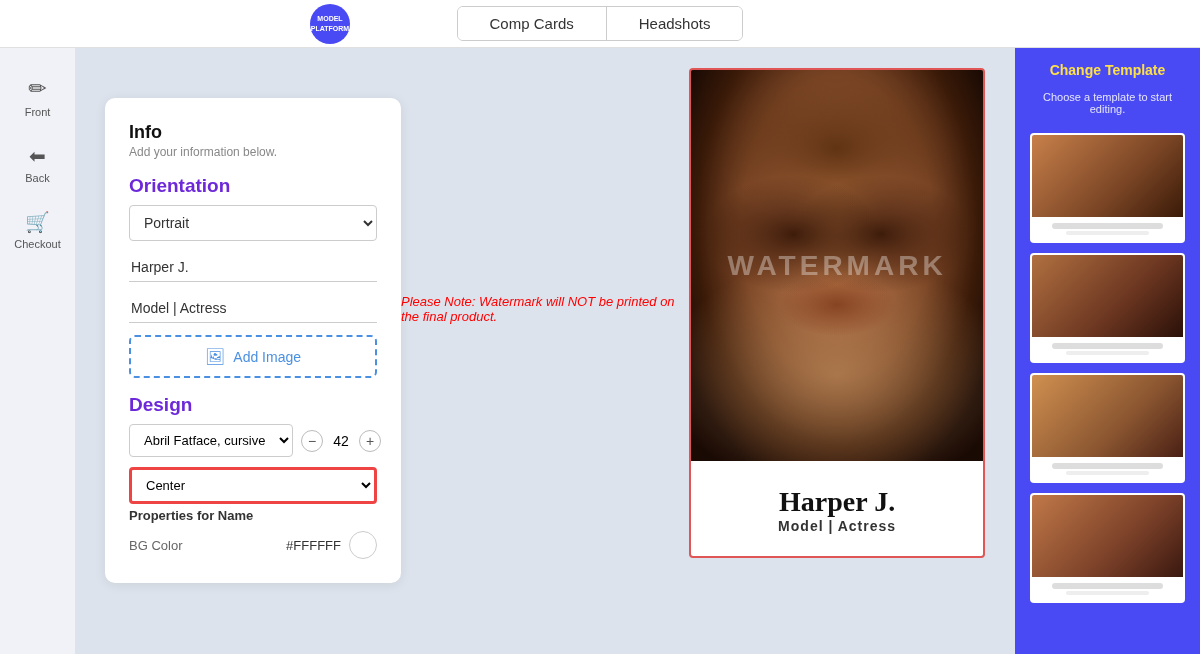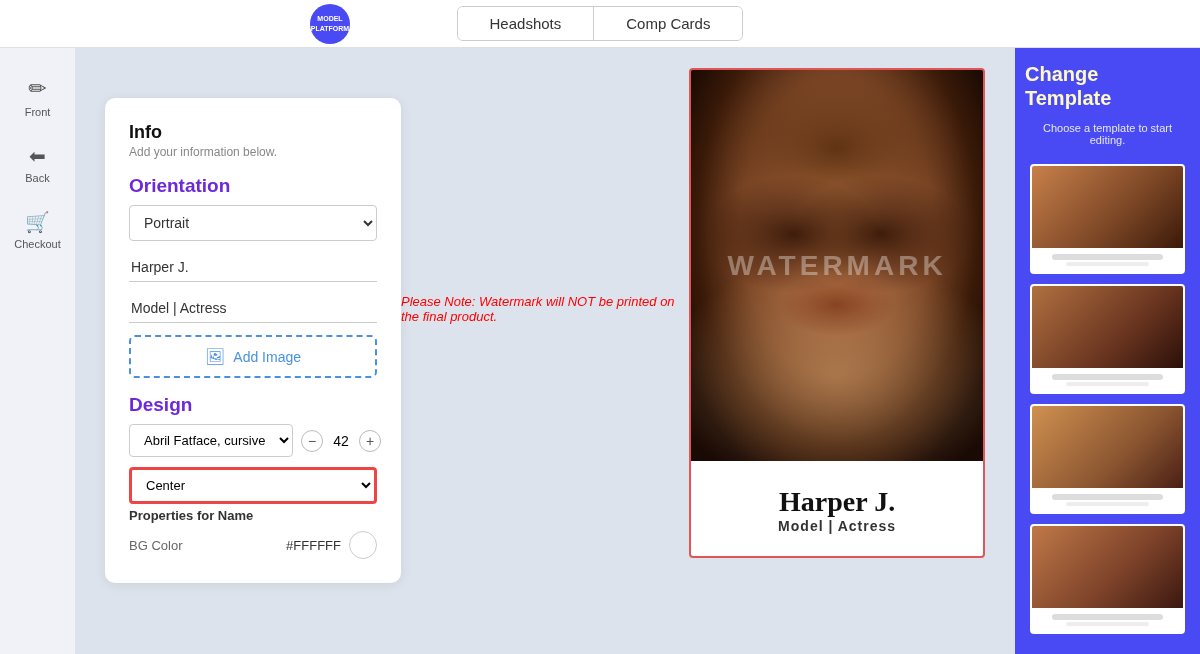--- a/index.html
+++ b/index.html
@@ -353,24 +353,24 @@
       width: 185px;
       background: #4a4af4;
       display: flex;
       flex-direction: column;
       align-items: center;
       padding: 14px 10px;
       gap: 10px;
       flex-shrink: 0;
     }
     .change-template-title {
-      color: #fef9c3;
-      font-size: 20px;
+      color: #fde047;
+      font-size: 14px;
       font-weight: 700;
-      text-align: left;
+      text-align: center;
       line-height: 1.2;
       margin-bottom: 2px;
     }
     .change-template-sub {
       color: rgba(255,255,255,0.85);
       font-size: 11px;
       text-align: center;
       margin-bottom: 8px;
     }
     .template-thumb {
@@ -411,22 +411,22 @@
   </style>
 </head>
 <body>
 
 <div class="header">
   <div class="logo-circle">
     <span style="white-space:pre;font-size:7px;text-align:center;line-height:1.3;">MODEL
 PLATFORM</span>
   </div>
   <div class="tabs-container">
+    <button class="tab active">Comp Cards</button>
     <button class="tab">Headshots</button>
-    <button class="tab active">Comp Cards</button>
   </div>
 </div>
 
 <div class="main-body">
 
   <div class="left-sidebar">
     <div class="sidebar-nav-item">
       <span class="icon-shape">✏</span>
       <span class="sidebar-nav-label">Front</span>
     </div>

